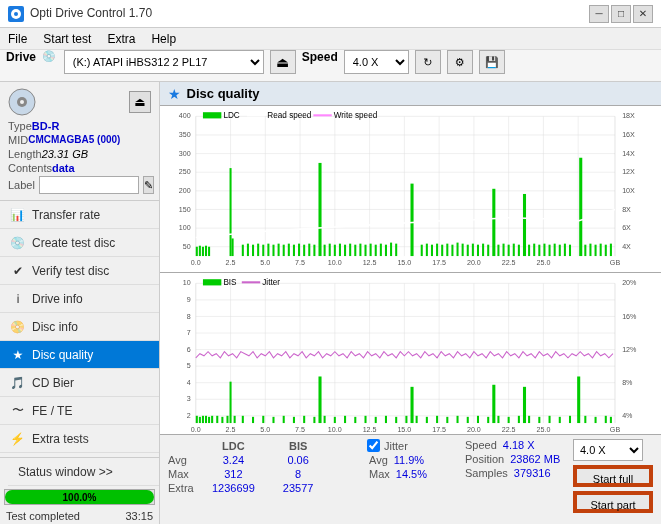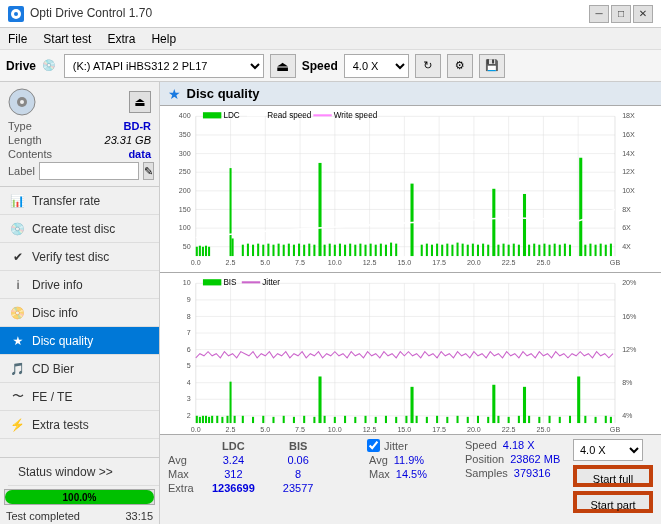--- a/index.html
+++ b/index.html
@@ -10,40 +10,40 @@
     .titlebar-left { display: flex; gap: 6px; font-size: 12px; color: #333; }
     .titlebar-icon { width: 16px; height: 16px; background: #1a7ae0; border-radius: 2px; display: flex; align-items: center; justify-content: center; }
     .titlebar-controls { display: flex; gap: 2px; }
     .titlebar-btn { width: 20px; height: 18px; background: #e0e0e0; border: 1px solid #aaa; font-size: 10px; display: flex; align-items: center; justify-content: center; cursor: pointer; color: #333; }
 
     
     .menubar { background: #f0f0f0; height: 22px; display: flex; align-items: center; border-bottom: 1px solid #ddd; }
     .menu-item { padding: 2px 8px; cursor: pointer; font-size: 12px; color: #000; }
 
     
-    .toolbar { background: #f5f5f5; height: 32px; display: flex; align-items: center; gap: 6px; padding: 0 6px; border-bottom: 1px solid #ccc; }
+    .toolbar { background: #f5f5f5; height: 32px; display: flex; align-items: flex-start; gap: 6px; padding: 0 6px; border-bottom: 1px solid #ccc; }
     .toolbar-label { font-size: 12px; font-weight: bold; color: #000; }
     .drive-select { height: 24px; font-size: 11px; border: 1px solid #aaa; background: white; padding: 0 4px; width: 200px; }
     .eject-btn { width: 26px; height: 24px; border: 1px solid #aaa; background: #e8e8e8; cursor: pointer; display: flex; align-items: center; justify-content: center; font-size: 14px; }
     .speed-label { font-size: 12px; font-weight: bold; }
     .speed-select { height: 24px; font-size: 11px; border: 1px solid #aaa; background: white; padding: 0 4px; width: 65px; }
     .toolbar-btn { width: 26px; height: 24px; border: 1px solid #aaa; background: #e8e8e8; cursor: pointer; display: flex; align-items: center; justify-content: center; }
 
     
     .main { display: flex; height: calc(524px - 28px - 22px - 32px); }
 
     
     .sidebar { width: 160px; min-width: 160px; background: #f0f0f0; border-right: 1px solid #ccc; display: flex; flex-direction: column; }
 
     
     .disc-section { padding: 6px 8px; border-bottom: 1px solid #ccc; }
     .disc-header { display: flex; align-items: center; justify-content: space-between; margin-bottom: 4px; }
     .disc-icon { width: 28px; height: 28px; }
     .disc-eject { width: 22px; height: 22px; border: 1px solid #999; background: #e0e0e0; cursor: pointer; display: flex; align-items: center; justify-content: center; font-size: 12px; }
-    .disc-row { display: flex; justify-content: space-between; margin-bottom: 2px; }
+    .disc-row { display: flex; justify-content: flex-start; margin-bottom: 2px; }
     .disc-key { color: #555; font-size: 11px; }
     .disc-val { color: #0000cc; font-size: 11px; font-weight: bold; }
     .disc-val-black { color: #000; font-size: 11px; font-style: italic; }
     .label-row { display: flex; align-items: center; gap: 4px; margin-top: 2px; }
     .label-input { height: 18px; border: 1px solid #aaa; background: white; width: 100px; font-size: 10px; padding: 0 2px; }
     .label-btn { width: 20px; height: 18px; border: 1px solid #aaa; background: #e0e0e0; cursor: pointer; display: flex; align-items: center; justify-content: center; }
 
     
     .nav-item { height: 28px; display: flex; align-items: center; padding: 0 10px; cursor: pointer; font-size: 12px; color: #333; gap: 6px; border-bottom: 1px solid #ddd; }
     .nav-item.active { background: #0078d7; color: white; }
@@ -131,20 +131,24 @@
             <circle cx="14" cy="14" r="13" fill="#c8d8e8" stroke="#888" stroke-width="1"></circle>
             <circle cx="14" cy="14" r="5" fill="#888"></circle>
             <circle cx="14" cy="14" r="2" fill="#f0f0f0"></circle>
           </svg>
         </div>
         <div class="disc-eject">⏏</div>
       </div>
       <div class="disc-row">
         <span class="disc-key">Type</span>
         <span class="disc-val">BD-R</span>
+      </div>
+      <div class="disc-row">
+        <span class="disc-key">MID</span>
+        <span class="disc-val" style="font-size:10px;">CMCMAGBA5 (000)</span>
       </div>
       <div class="disc-row">
         <span class="disc-key">Length</span>
         <span class="disc-val-black">23.31 GB</span>
       </div>
       <div class="disc-row">
         <span class="disc-key">Contents</span>
         <span class="disc-val">data</span>
       </div>
       <div class="label-row">
@@ -509,21 +513,21 @@
                 <td style="color:#0000dd;text-align:center;padding:1px 14px;">3.24</td>
                 <td style="color:#0000dd;text-align:center;padding:1px 14px;">0.06</td>
               </tr>
               <tr>
                 <td style="color:#555;font-size:11px;">Max</td>
                 <td style="color:#0000dd;text-align:center;padding:1px 14px;">312</td>
                 <td style="color:#0000dd;text-align:center;padding:1px 14px;">8</td>
               </tr>
               <tr>
                 <td style="color:#555;font-size:11px;">Extra</td>
-                <td style="color:#0000dd;text-align:center;padding:1px 14px;font-weight:bold;">1236699</td>
+                <td style="color:#0000dd;text-align:center;padding:1px 14px;">1236699</td>
                 <td style="color:#0000dd;text-align:center;padding:1px 14px;">23577</td>
               </tr>
             </tbody>
           </table>
         </div>
 
         <div style="margin-left:4px;display:flex;flex-direction:column;gap:2px;min-width:90px;">
           <div style="display:flex;align-items:center;gap:4px;">
             <input type="checkbox" checked="" style="width: 13px; height: 13px;">
             <span style="color:#555;font-size:11px;">Jitter</span>

